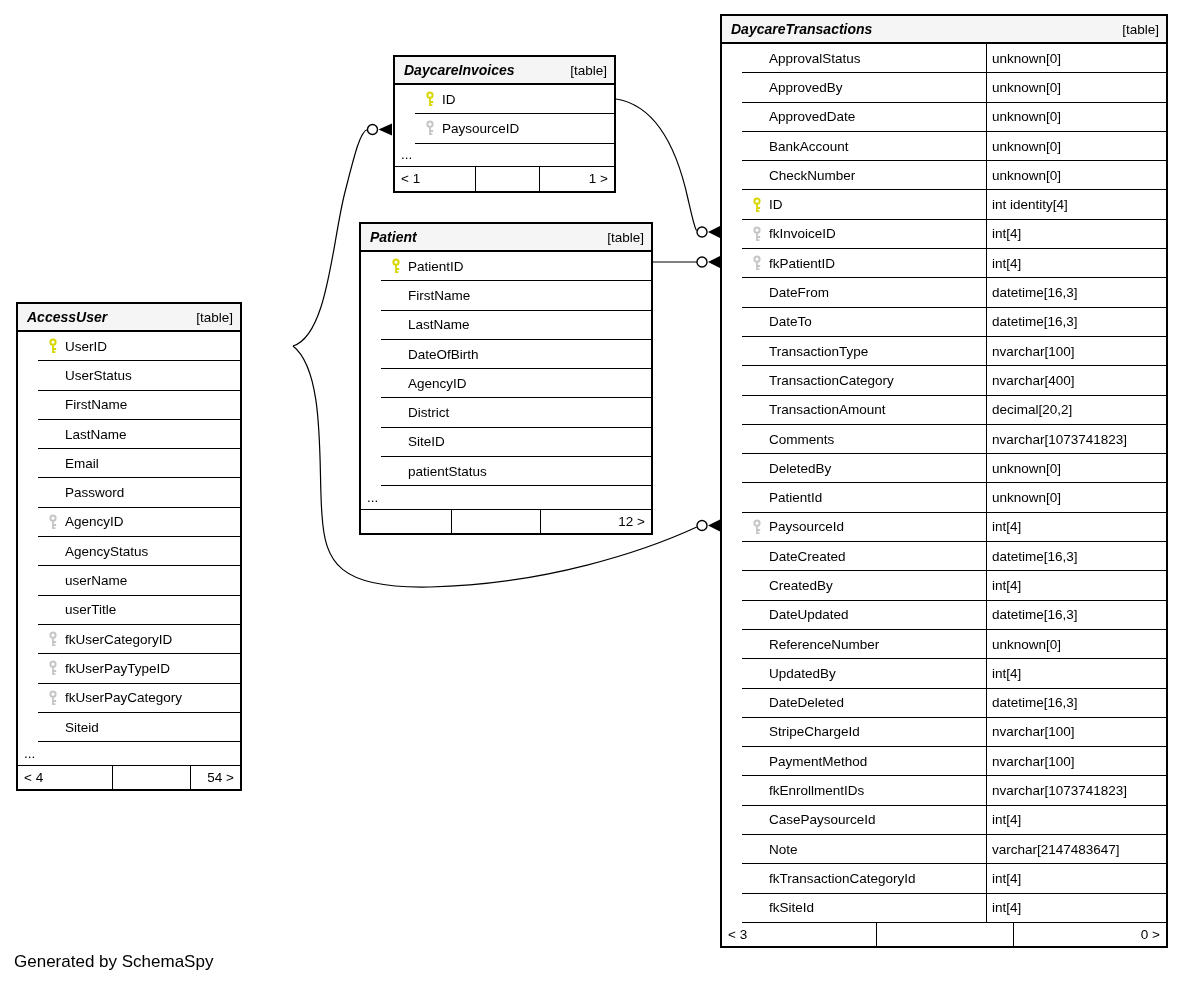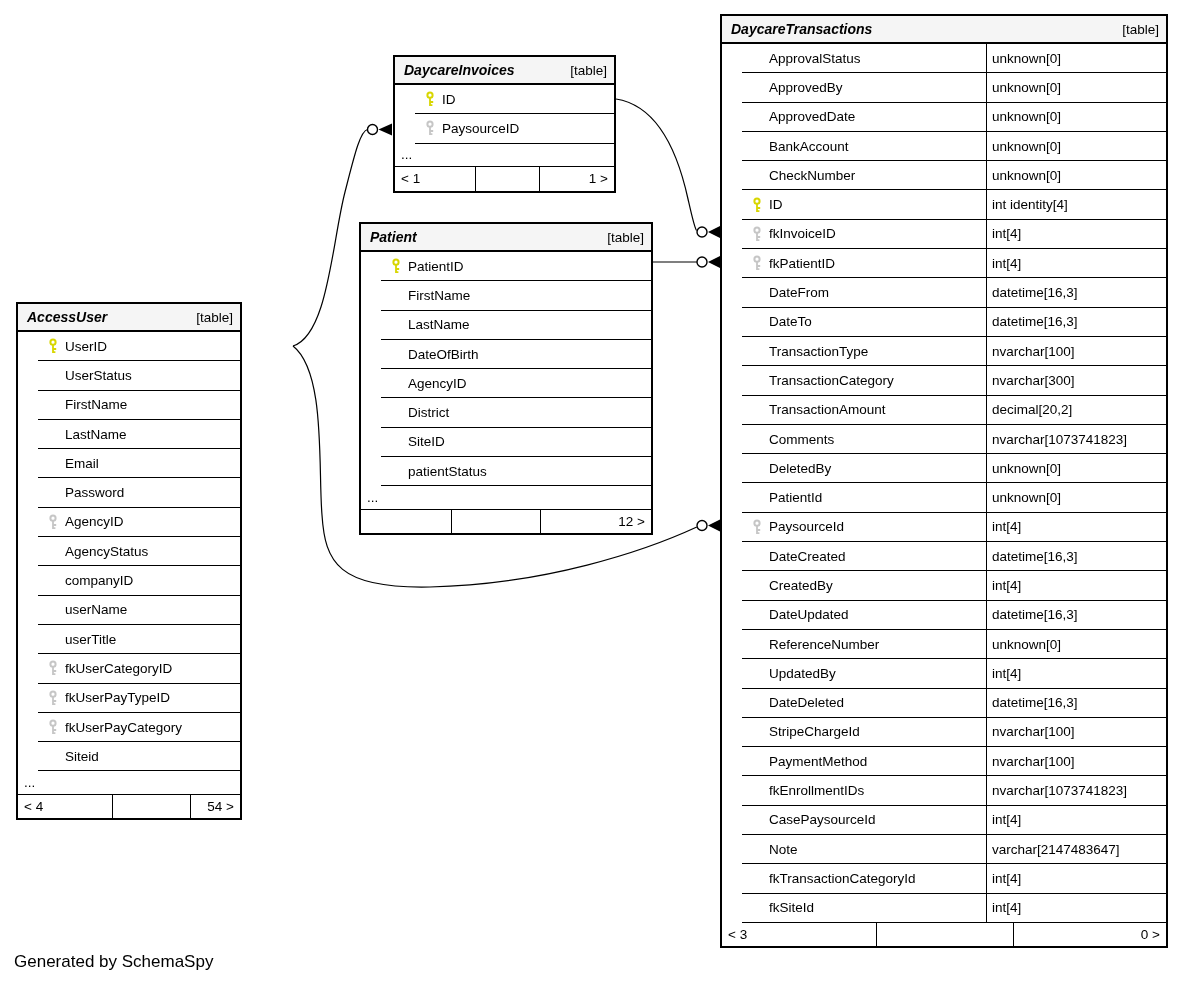--- a/index.html
+++ b/index.html
@@ -101,24 +101,20 @@
             </svg>
           </span>
           <span class="col-name">AgencyID</span>
         </div>
         <div class="tbl-row">
           <span class="key-slot"></span>
           <span class="col-name">AgencyStatus</span>
         </div>
         <div class="tbl-row">
           <span class="key-slot"></span>
-          <span class="col-name">companyID</span>
-        </div>
-        <div class="tbl-row">
-          <span class="key-slot"></span>
           <span class="col-name">userName</span>
         </div>
         <div class="tbl-row">
           <span class="key-slot"></span>
           <span class="col-name">userTitle</span>
         </div>
         <div class="tbl-row">
           <span class="key-slot">
             <svg width="10" height="16" viewBox="0 0 10 16" xmlns="http://www.w3.org/2000/svg">
               <circle cx="5" cy="4.2" r="2.6" fill="none" stroke="#c6c6c6" stroke-width="2"></circle>
@@ -306,21 +302,21 @@
           <span class="col-type">datetime[16,3]</span>
         </div>
         <div class="tbl-row">
           <span class="key-slot"></span>
           <span class="col-name">TransactionType</span>
           <span class="col-type">nvarchar[100]</span>
         </div>
         <div class="tbl-row">
           <span class="key-slot"></span>
           <span class="col-name">TransactionCategory</span>
-          <span class="col-type">nvarchar[300]</span>
+          <span class="col-type">nvarchar[400]</span>
         </div>
         <div class="tbl-row">
           <span class="key-slot"></span>
           <span class="col-name">TransactionAmount</span>
           <span class="col-type">decimal[20,2]</span>
         </div>
         <div class="tbl-row">
           <span class="key-slot"></span>
           <span class="col-name">Comments</span>
           <span class="col-type">nvarchar[1073741823]</span>

